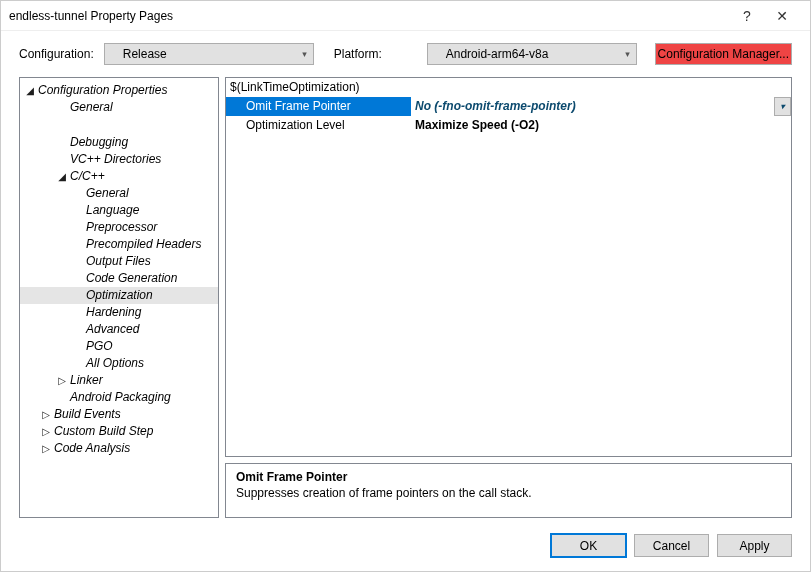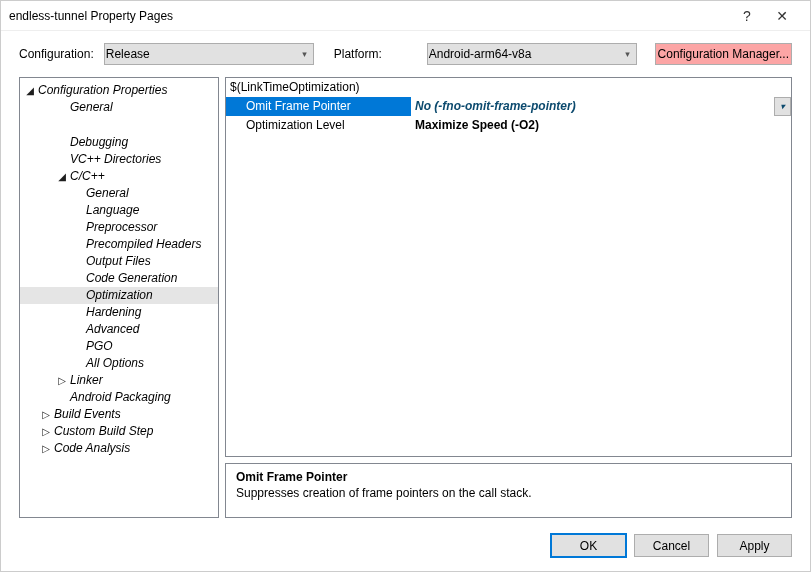--- a/index.html
+++ b/index.html
@@ -4,25 +4,25 @@
 <style>
   * { box-sizing: border-box; font-family: "Segoe UI", Tahoma, sans-serif; font-size: 12px; }
   body { margin: 0; padding: 0; background: #fff; }
   .dialog { width: 811px; height: 572px; border: 1px solid #ccc; background: #fff; display: flex; flex-direction: column; box-shadow: 0 5px 20px rgba(0,0,0,0.2); }
   .titlebar { height: 30px; display: flex; align-items: center; padding: 0 8px; border-bottom: 1px solid #eee; }
   .titlebar .title { flex: 1; }
   .titlebar .win-btn { width: 40px; text-align: center; font-size: 14px; color: #333; line-height: 30px; }
   .titlebar .help { width: 30px; text-align: center; font-size: 14px; color: #333; }
   .toolbar { padding: 12px 18px; display: flex; align-items: center; gap: 8px; }
   .toolbar label { margin-right: 2px; }
-  .combo { border: 1px solid #adadad; background: #e1e1e1; height: 22px; display: inline-flex; align-items: center; padding: 0 1px; position: relative; }
+  .combo { border: 1px solid #adadad; background: #e1e1e1; height: 22px; display: inline-flex; align-items: center; padding: 0 18px; position: relative; }
   .combo.cfg { width: 210px; }
   .combo.plat { width: 210px; margin-left: 35px; }
   .combo .arrow { position: absolute; right: 6px; font-size: 9px; color: #555; }
-  .btn { border: 1px solid #adadad; background: #fca5a5; height: 22px; padding: 0 2px; display: inline-flex; align-items: center; }
+  .btn { border: 1px solid #adadad; background: #ef4444; height: 22px; padding: 0 2px; display: inline-flex; align-items: center; }
   .cfg-mgr { margin-left: auto; }
   .body { flex: 1; display: flex; gap: 6px; padding: 0 18px 6px 18px; overflow: hidden; }
   .tree-pane { width: 200px; border: 1px solid #828790; background: #fff; overflow-y: auto; padding: 4px 0; }
   .tree-item { display: flex; align-items: center; height: 17px; line-height: 17px; padding-right: 6px; white-space: nowrap; }
   .tree-item .exp { width: 12px; display: inline-block; text-align: center; font-size: 10px; color: #1e1e1e; }
   .tree-item .lbl { padding-left: 2px; font-style: italic; }
   .tree-item.selected { background: #e5e5e5; }
   .right-pane { flex: 1; display: flex; flex-direction: column; gap: 6px; }
   .grid { flex: 1; border: 1px solid #828790; background: #fff; overflow: hidden; }
   .grid-row { display: flex; height: 19px; line-height: 19px; }

